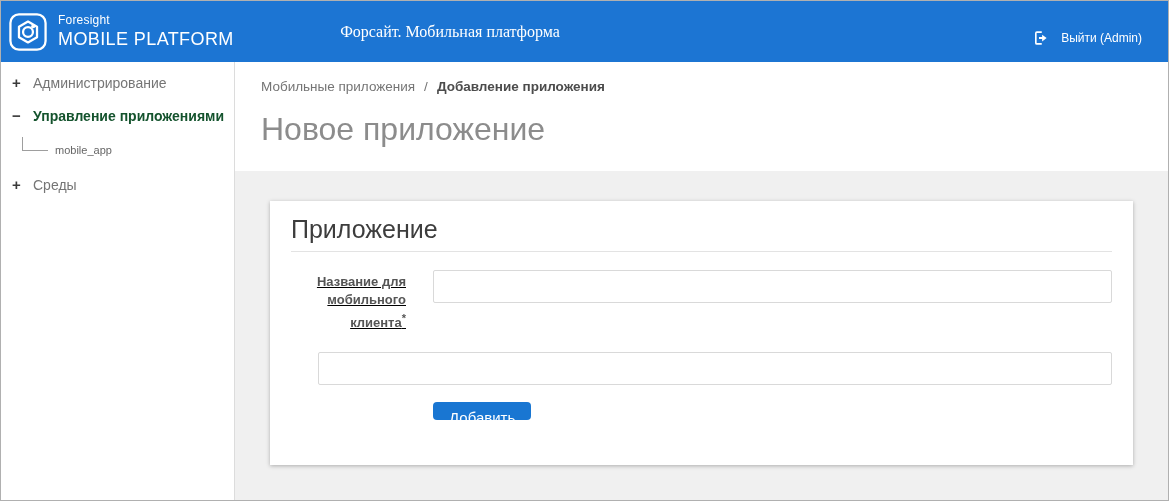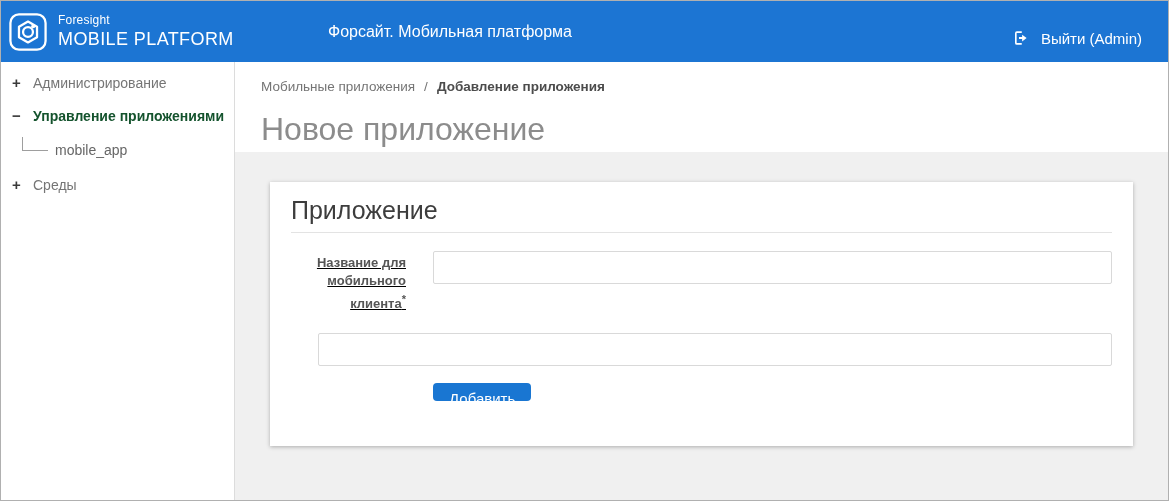--- a/index.html
+++ b/index.html
@@ -15,25 +15,25 @@
     height:61px; background:#1c75d3; color:#fff;
     display:flex; align-items:center; padding:0 8px; position:relative;
   }
   .logo { display:flex; align-items:center; gap:11px; }
   .logo-icon { width:38px; height:38px; display:block; }
   .logo-text { display:flex; flex-direction:column; line-height:1.25; }
   .logo-line1 { font-size:12px; font-weight:400; letter-spacing:.2px; }
   .logo-line2 { font-size:18px; font-weight:400; letter-spacing:.4px; }
   .header-title {
     position:absolute; left:449px; top:50%; transform:translate(-50%,-50%);
-    font-size:16px; font-weight:400; white-space:nowrap;
+    font-size:16px; font-weight:400; white-space:nowrap;font-family:Liberation Serif, serif;
   }
   .logout {
     margin-left:auto; display:flex; align-items:center; gap:11px;
-    font-size:15px; cursor:pointer; padding-right:18px;margin-top:13px;
+    font-size:12px; cursor:pointer; padding-right:18px;margin-top:13px;
   }
   .logout-icon { width:18px; height:18px; display:block; }
 
   
   .body { display:flex; height:439px; }
 
   .sidebar {
     width:234px; background:#fff; border-right:1px solid #dcdcdc;
     padding:13px 8px 0 8px; flex-shrink:0;
   }
@@ -46,29 +46,29 @@
     font-weight:700; font-size:15px; color:#3a3a3a; line-height:16px;
   }
   .tree-item.expanded .tree-label { font-weight:700; color:#14532d; }
   .tree-children { position:relative; margin:-4px 0 14px 13px; }
   .tree-children::before {
     content:""; position:absolute; left:0; top:0; bottom:13px;
     width:1px; background:#9e9e9e;
   }
   .tree-child {
     position:relative; height:26px; display:flex; align-items:center;
-    padding-left:33px; color:#666; font-size:14px; cursor:pointer;
+    padding-left:33px; color:#666; font-size:11px; cursor:pointer;
   }
   .tree-child::before {
     content:""; position:absolute; left:0; top:50%; width:26px; height:1px;
     background:#9e9e9e;
   }
 
   .main { flex:1; display:flex; flex-direction:column; background:#f0f0f0; min-width:0; }
-  .main-top { background:#fff; height:90px; padding:17px 0 0 26px; }
+  .main-top { background:#fff; height:109px; padding:17px 0 0 26px; }
   .breadcrumb { display:flex; align-items:center; gap:9px; font-size:13.5px; color:#757575; }
   .breadcrumb-link { cursor:pointer; }
   .breadcrumb-current { color:#4c4c4c; font-weight:700; }
   .page-title { margin-top:17px; font-size:32px; font-weight:400; color:#8c8c8c; }
 
   .content { flex:1; padding:30px 35px; }
   .card {
     background:#fff; padding:16px 21px 38px 21px;
     box-shadow:0 1px 4px rgba(0,0,0,.28);
   }

